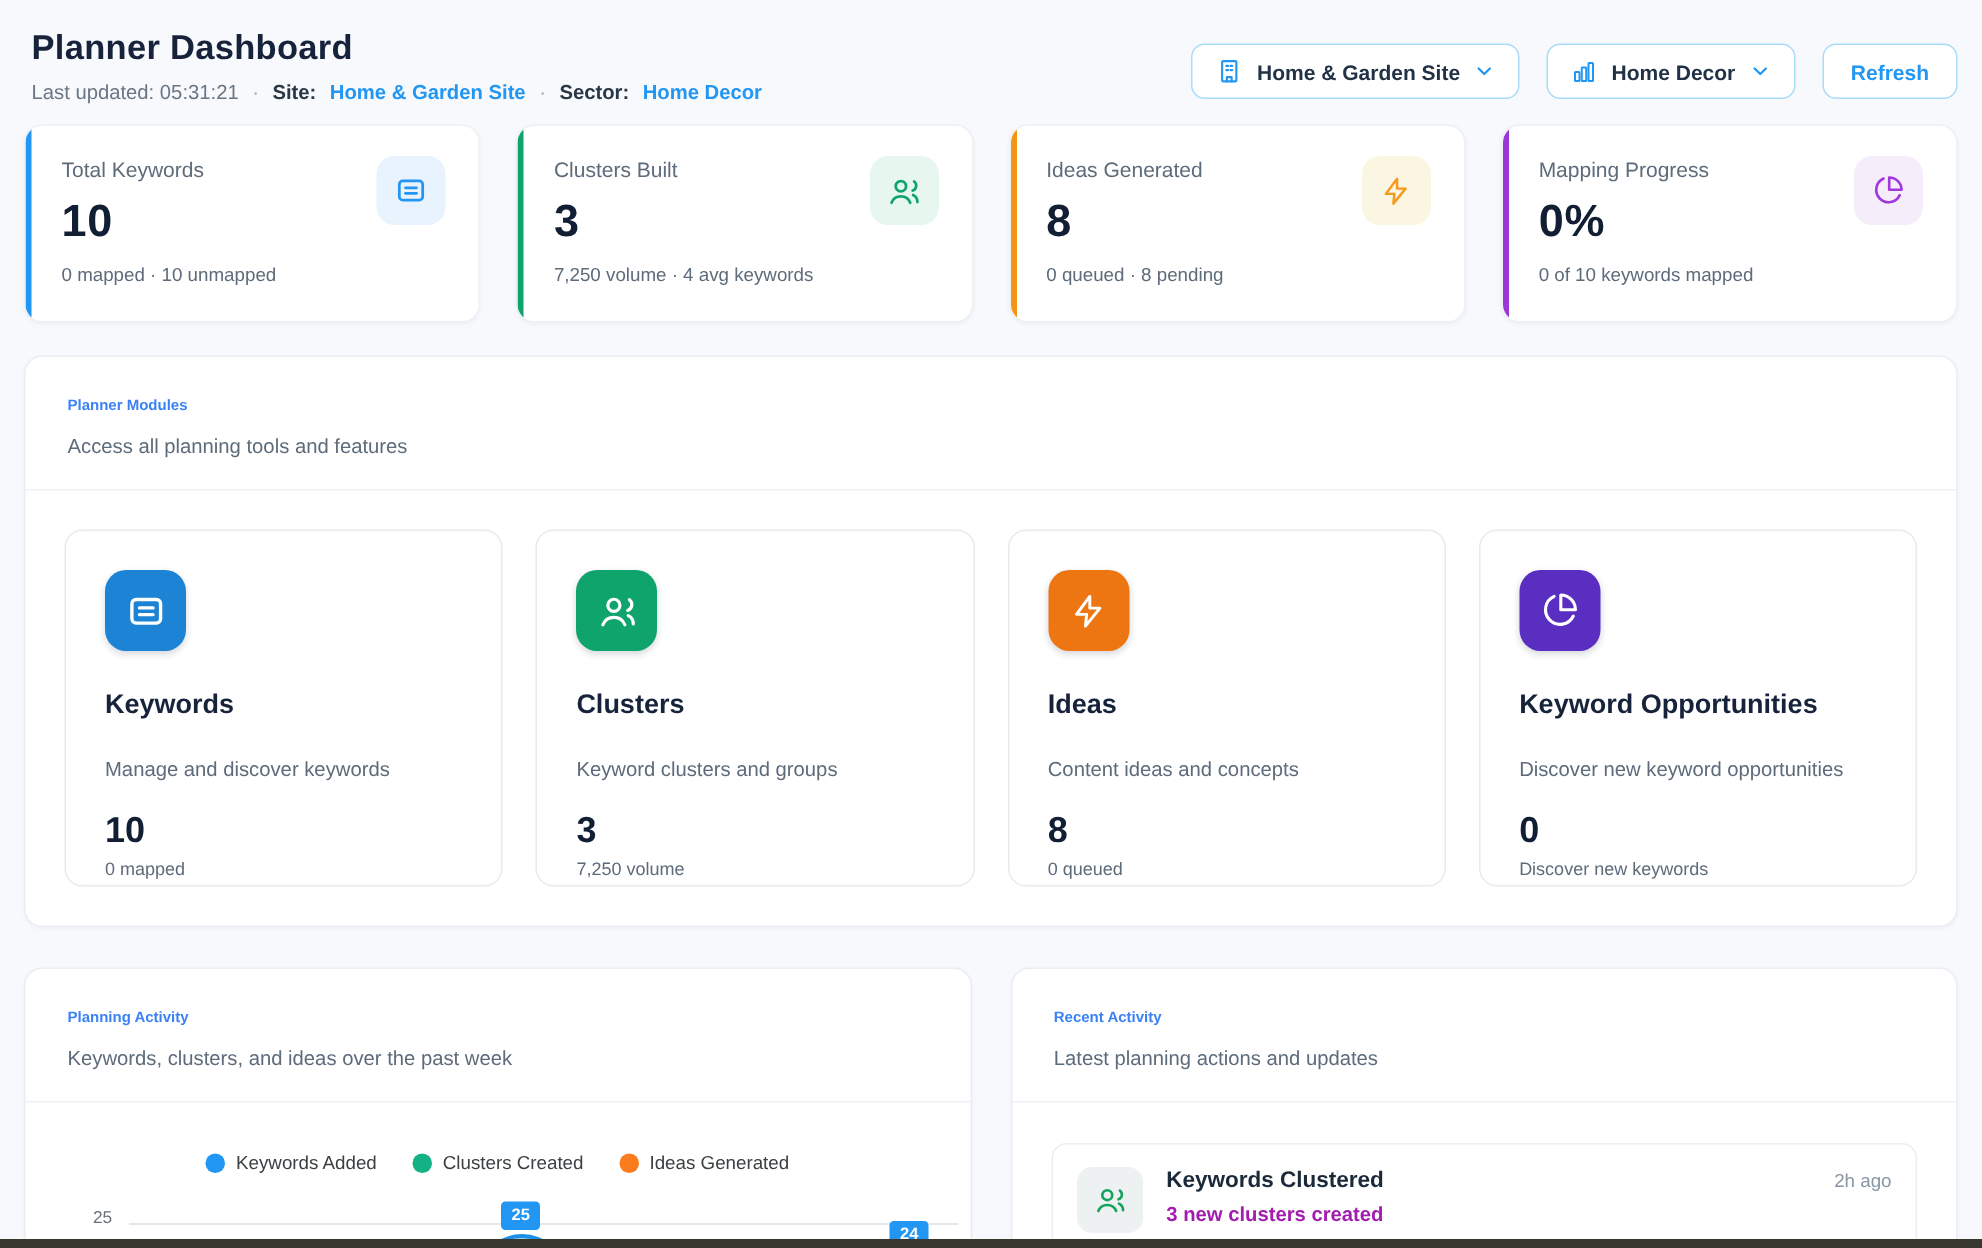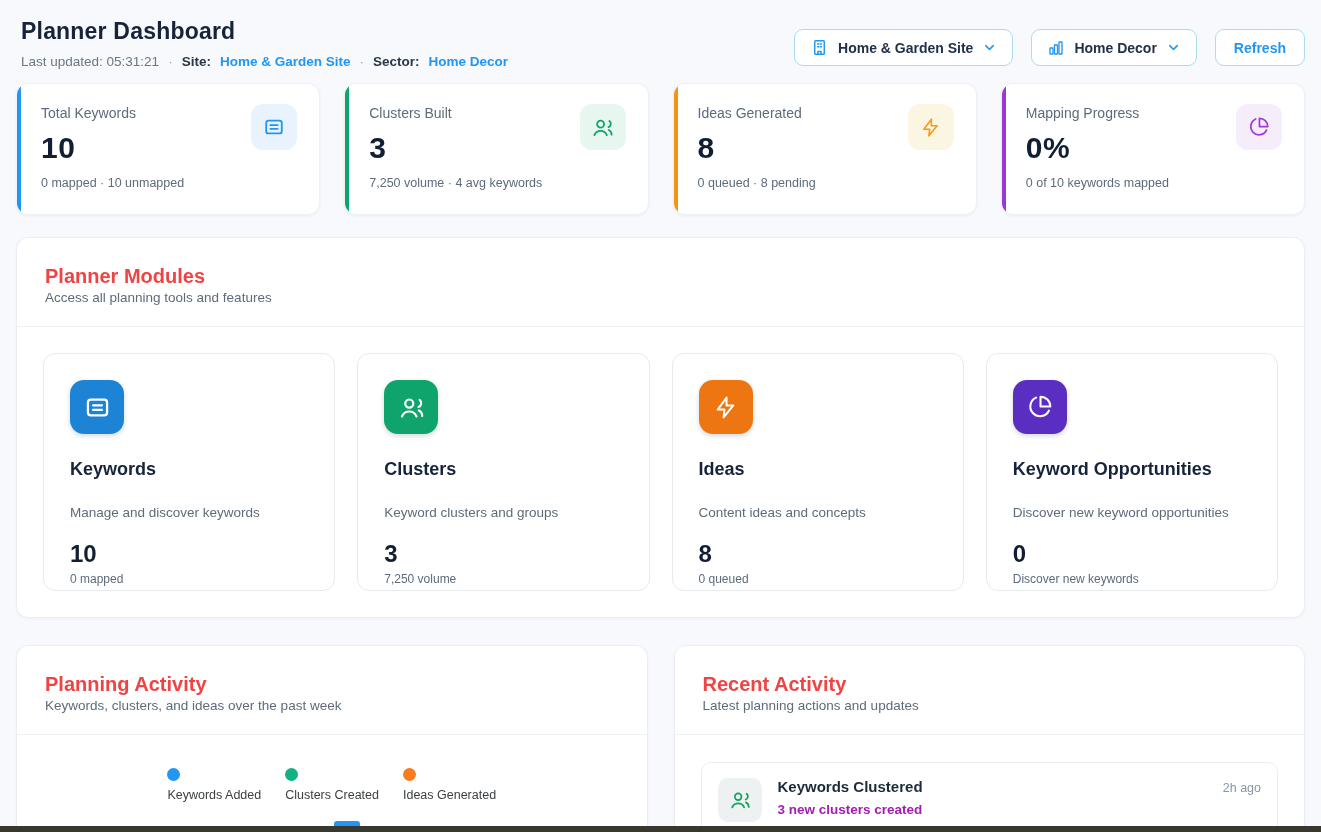--- a/index.html
+++ b/index.html
@@ -49,22 +49,22 @@
     display:flex; align-items:center; justify-content:center;
   }
   .iconbg-blue { background:#e9f3fd; color:#2196f3; }
   .iconbg-green { background:#e7f7ef; color:#0fa46c; }
   .iconbg-cream { background:#fbf6e2; color:#f59a1c; }
   .iconbg-purple { background:#f6edfb; color:#a238dc; }
 
   
   .panel { background:#fff; border:1px solid #eaeef3; border-radius:12px; box-shadow:0 1px 3px rgba(20,35,60,.04); }
   .panel-head { padding:27px 28px 21px 28px; border-bottom:1px solid #eef1f5; }
-  .panel-title { font-size:20px; font-weight:800; color:#ef4444; }
-  .panel-sub { font-size:13.5px; color:#5d6b7a; margin-top:2px; }
+  .panel-title { font-size:10px; font-weight:800; color:#3b82f6; }
+  .panel-sub { font-size:13.5px; color:#5d6b7a; margin-top:14px; }
 
   .modules-panel { margin-top:22px; }
   .modules-grid { display:grid; grid-template-columns:repeat(4,1fr); gap:22px; padding:26px; }
   .module-card {
     background:#fff; border:1px solid #e6ebf0; border-radius:12px;
     padding:26px; height:238px; cursor:pointer;
   }
   .module-icon {
     width:54px; height:54px; border-radius:14px; color:#fff;
     display:flex; align-items:center; justify-content:center;
@@ -75,21 +75,21 @@
   .module-title { font-size:18px; font-weight:800; margin-top:25px; color:#16233a; }
   .module-desc { font-size:13.5px; color:#5d6b7a; margin-top:25px; }
   .module-value { font-size:24px; font-weight:800; margin-top:20px; color:#111e33; }
   .module-sub { font-size:12px; color:#5d6b7a; margin-top:4px; }
 
   
   .bottom-grid { display:grid; grid-template-columns:1fr 1fr; gap:26px; margin-top:27px; }
   .bottom-panel { height:300px; }
 
   .legend-row { display:flex; justify-content:center; gap:24px; margin-top:33px; }
-  .legend-item { display:flex; align-items:flex-start; gap:7px; font-size:12.5px; color:#3c4043;flex-direction:column; }
+  .legend-item { display:flex; align-items:flex-end; gap:7px; font-size:12.5px; color:#3c4043; }
   .legend-dot { width:13px; height:13px; border-radius:50%; }
   .dot-blue { background:#2196f3; } .dot-green { background:#14b184; } .dot-orange { background:#fb7c1d; }
 
   .chart-area { position:relative; height:70px; margin-top:9px; }
   .chart-area svg { position:absolute; left:0; top:0; }
   .y-tick { position:absolute; left:45px; top:15px; font-size:11.5px; color:#696f76; }
   .point-badge {
     position:absolute; background:#2196f3; color:#fff; font-size:11px; font-weight:700;
     padding:3px 7px; border-radius:3px; line-height:1.2;
   }

